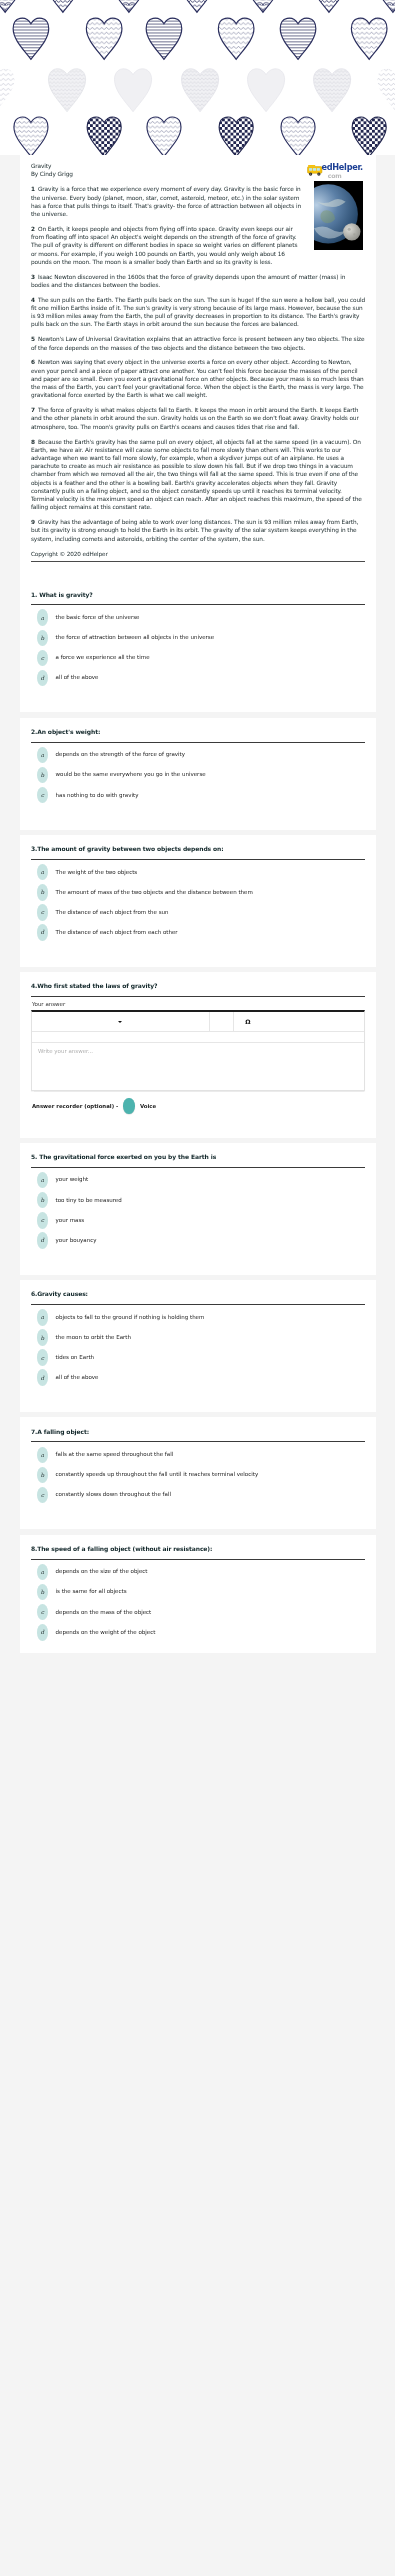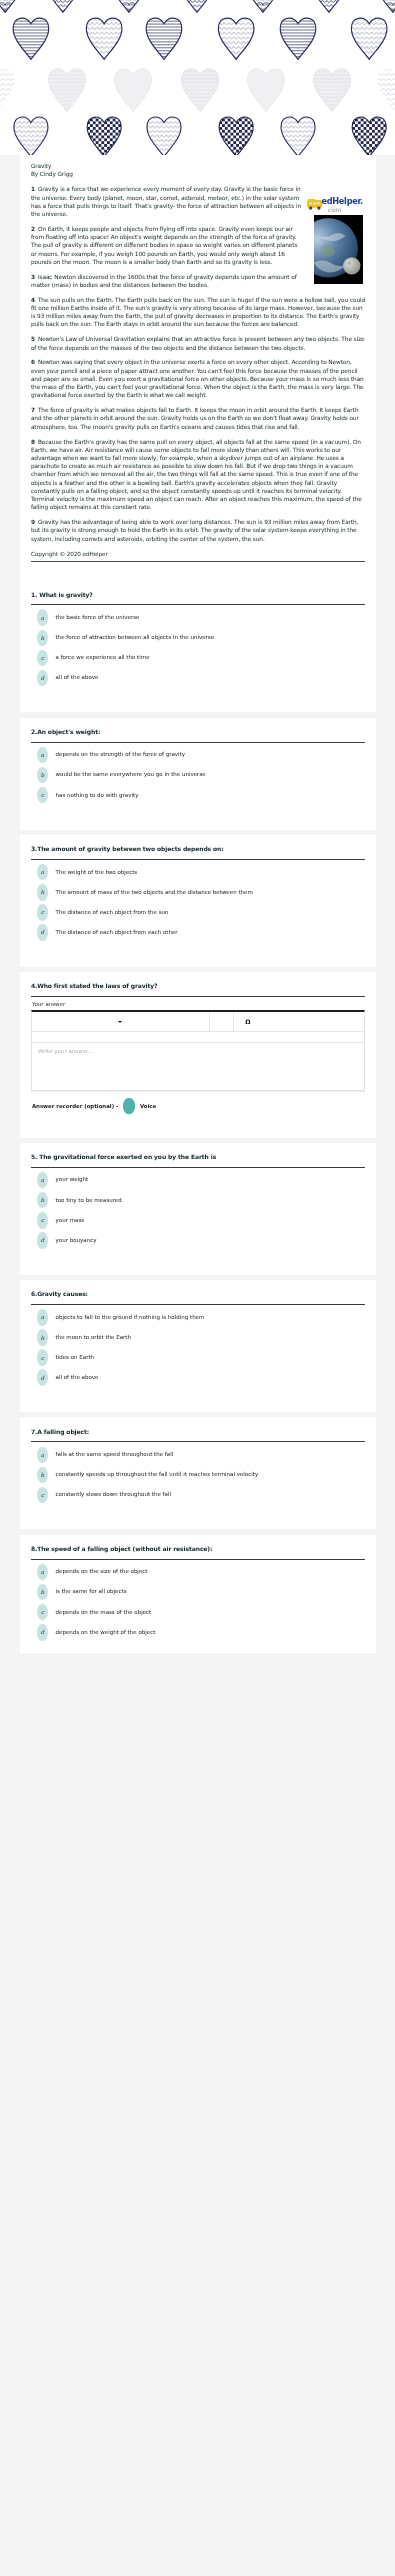--- a/index.html
+++ b/index.html
@@ -46,21 +46,20 @@
   .media {
     float: right;
     width: 58px;
     margin: 0 0 2.1px 5.2px;
   }
   .logo {
     position: relative;
     height: 17.5px;
     width: 58px;
     margin-bottom: 1.5px;
-    margin-top: 34px;
   }
   .logo .bus { position: absolute; left: 0; top: 2.1px; }
   .logo .wordmark {
     position: absolute;
     left: 14.4px;
     top: 0px;
     font-family: "DejaVu Sans", sans-serif;
     font-size: 8.2px;
     font-weight: 700;
     color: #1c3f94;

